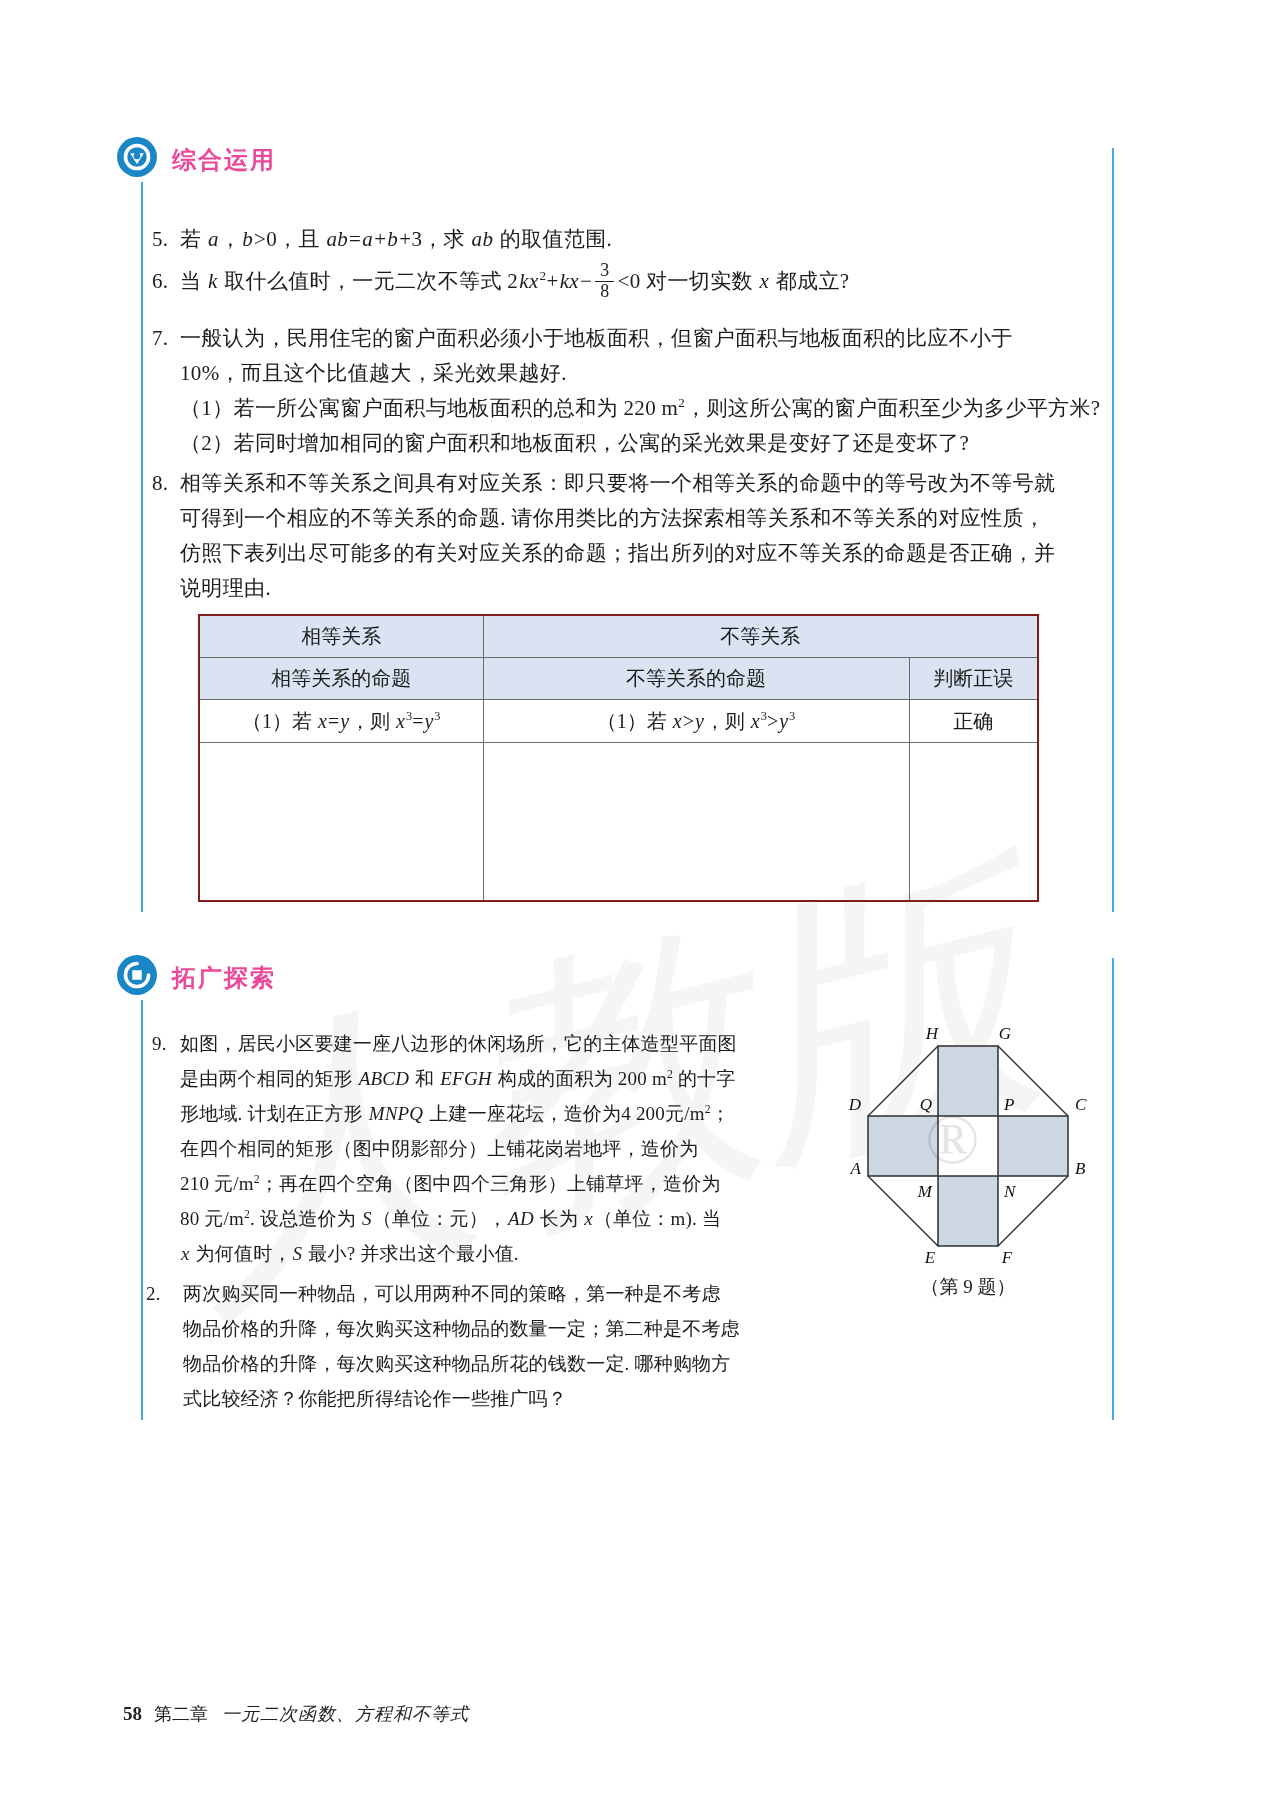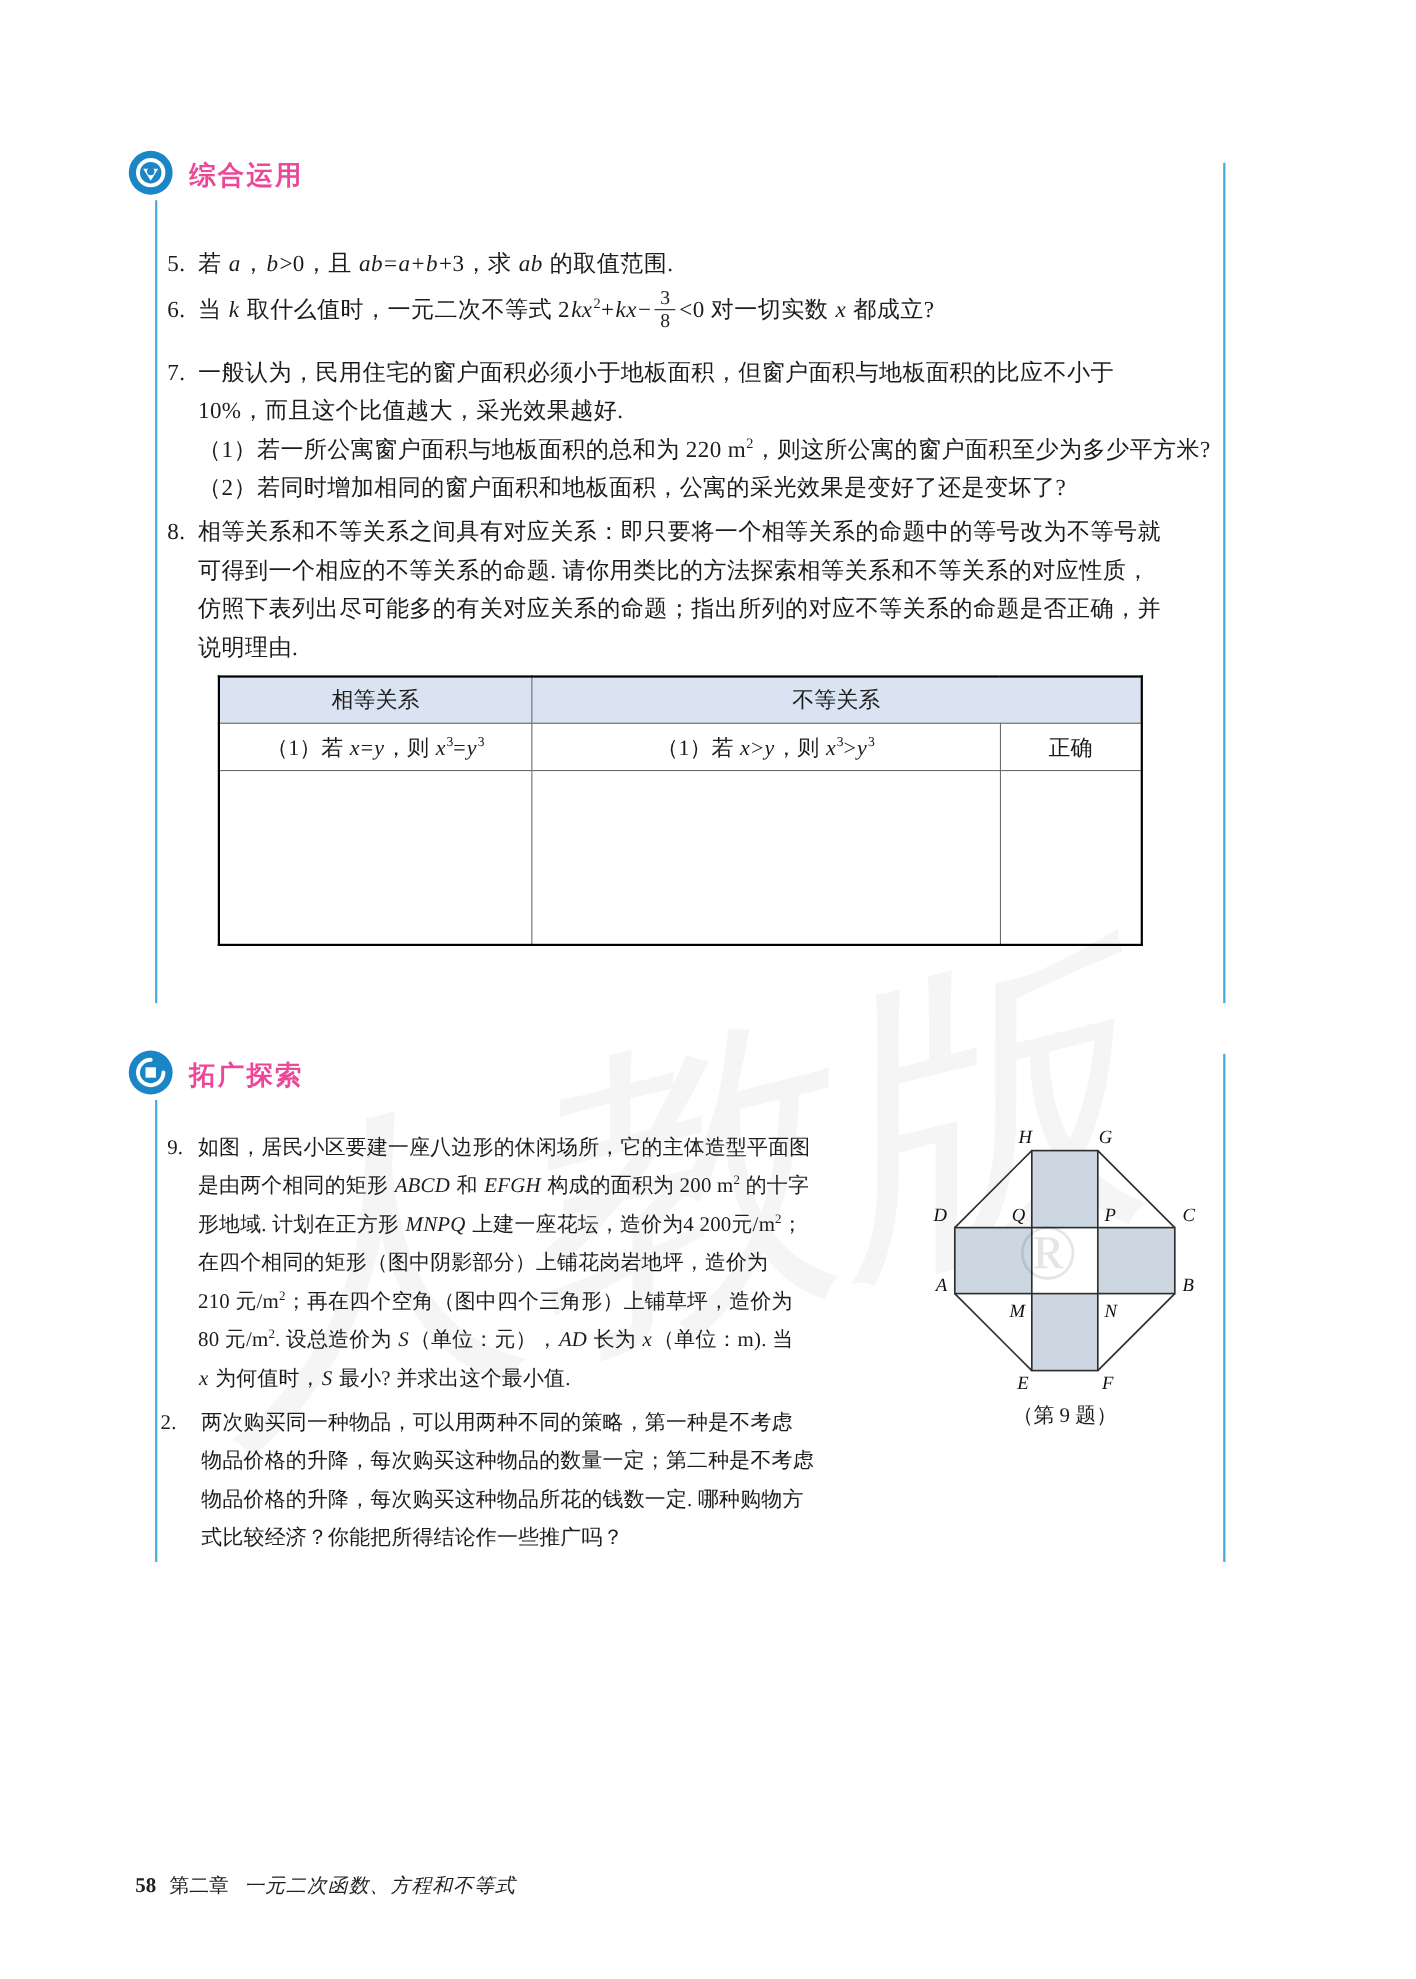--- a/index.html
+++ b/index.html
@@ -23,21 +23,21 @@
   .mi{font-style:italic;font-family:"Liberation Serif",serif;padding:0 1px;}
   .sup{font-size:0.62em;vertical-align:super;line-height:0;}
   .frac{display:inline-block;vertical-align:middle;text-align:center;line-height:1.08;
         font-size:0.85em;margin:0 3px;transform:translateY(-2px);}
   .fnum{display:block;padding:0 5px;border-bottom:1.6px solid #222;}
   .fden{display:block;}
   
   .tbl-wrap{position:absolute;left:198px;top:614px;z-index:2;}
   table.cmp{border-collapse:collapse;table-layout:fixed;font-size:20px;}
   table.cmp td{border:1px solid #6b6b6b;text-align:center;vertical-align:middle;padding:0 6px;}
-  table.cmp{border:2px solid #000000;}
+  table.cmp{border:2px solid #7f1d1d;}
   td.hd{background:#d9e3f1;}
   .rh1 td{height:41px;} .rh2 td{height:41px;} .rd td{height:42px;} .re td{height:157px;}
   
   .fig{position:absolute;left:836px;top:1018px;z-index:2;}
   .fig-caption{position:absolute;left:836px;top:1274px;width:264px;text-align:center;
                font-size:19px;z-index:2;}
   .fig-label{font-family:"Liberation Serif",serif;font-style:italic;font-size:17px;fill:#111;}
   
   .footer{position:absolute;left:123px;top:1702px;font-size:18px;color:#222;z-index:2;white-space:nowrap;}
   .footer .pgnum{font-family:Liberation Serif, serif;font-weight:bold;font-size:19px;margin-right:12px;}
@@ -95,20 +95,25 @@
     <table class="cmp">
       <colgroup>
           <col style="width:284px">
           <col style="width:426px">
           <col style="width:129px">
         </colgroup>
       <tbody>
           <tr class="rh1">
         <td class="hd">相等关系</td>
         <td class="hd" colspan="2">不等关系</td>
+      </tr>
+      <tr class="rh2">
+        <td class="hd">相等关系的命题</td>
+        <td class="hd">不等关系的命题</td>
+        <td class="hd">判断正误</td>
       </tr>
       <tr class="rd">
         <td><span>（1）若 </span><span class="mi">x</span><span>=</span><span class="mi">y</span><span>，则 </span><span class="mi">x</span><span class="sup">3</span><span>=</span><span class="mi">y</span><span class="sup">3</span></td>
         <td><span>（1）若 </span><span class="mi">x</span><span>&gt;</span><span class="mi">y</span><span>，则 </span><span class="mi">x</span><span class="sup">3</span><span>&gt;</span><span class="mi">y</span><span class="sup">3</span></td>
         <td>正确</td>
       </tr>
       <tr class="re">
         <td></td>
         <td></td>
         <td></td>

